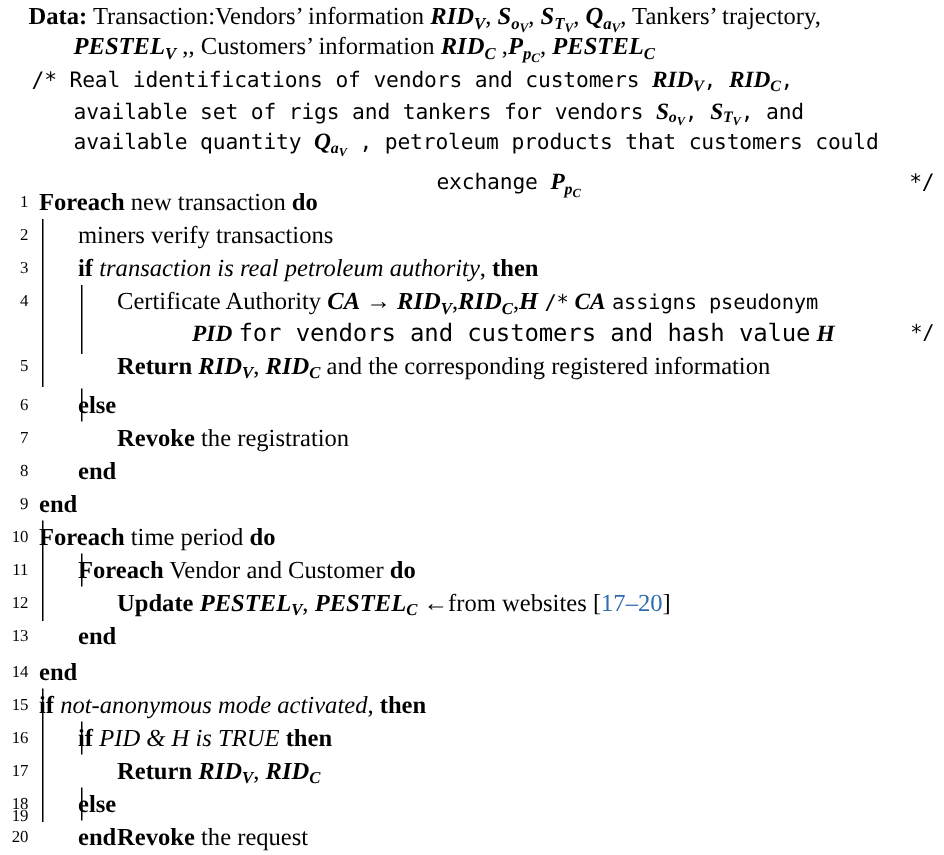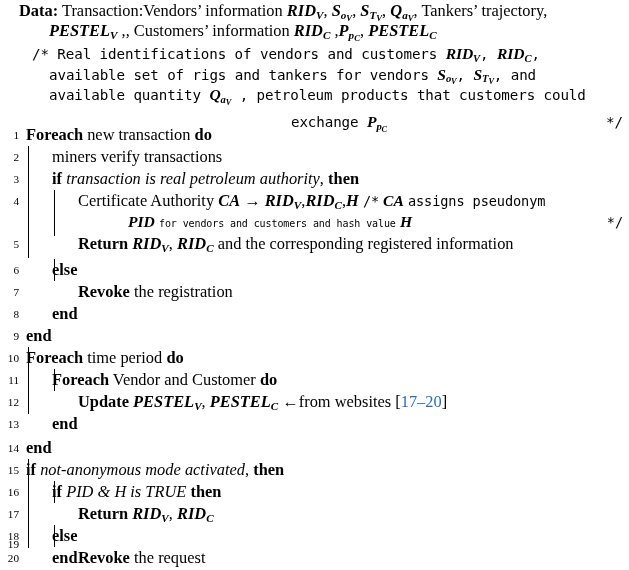--- a/index.html
+++ b/index.html
@@ -53,21 +53,21 @@
   .head-cont {
     font-size: 16.4px;
     line-height: 20px;
     padding-left: 49px;
     padding-right: 4px;
   }
 
   
   .cmt {
     line-height: 20.5px;
-    padding-left: 32px;
+    padding-left: 21px;
     position: relative;
   }
   .cmt-l {
     line-height: 20.5px;
     padding-left: 49px;
     position: relative;
   }
   .cmt-close {
     position: absolute;
     right: 6px;
@@ -174,21 +174,21 @@
     <span class="txt i1"><span class="kw">if</span> <span class="it">transaction is real petroleum authority</span><span>, </span><span class="kw">then</span></span>
   </div>
 
   <div class="row" style="position:absolute;top:190px;left:0;right:0;">
     <span class="ln">4</span>
     <span class="txt i2"><span>Certificate Authority </span><span class="math">CA</span><span> → </span><span class="math"><span>RID</span><sub>V</sub></span>,<span class="math"><span>RID</span><sub>C</sub></span>,<span class="math">H</span> <span class="mono" style="font-size:13.6px">/*</span><span class="math" style="font-size:15.6px">&nbsp;<span>CA</span></span> <span class="mono" style="font-size:13.6px">assigns pseudonym</span></span>
   </div>
 
   <div class="row cont" style="position:absolute;top:211px;left:0;right:0;">
     <span class="ln"></span>
-    <span class="txt i2c"><span class="math" style="font-size:15.6px">PID</span> <span class="mono" style="font-size:10px">for vendors and customers and hash value</span> <span class="math" style="font-size:15.6px">H</span></span>
+    <span class="txt i2c"><span class="math" style="font-size:15.6px">PID</span> <span class="mono" style="font-size:16px">for vendors and customers and hash value</span> <span class="math" style="font-size:15.6px">H</span></span>
     <span class="mono" style="position:absolute;right:6px;top:0;font-size:13.6px">*/</span>
   </div>
 
   <div class="row" style="position:absolute;top:233px;left:0;right:0;">
     <span class="ln">5</span>
     <span class="txt i2"><span class="kw">Return</span> <span class="math"><span>RID</span><sub>V</sub></span>, <span class="math"><span>RID</span><sub>C</sub></span><span> and the corresponding registered information</span></span>
   </div>
 
   <div class="row" style="position:absolute;top:259px;left:0;right:0;">
     <span class="ln">6</span>

